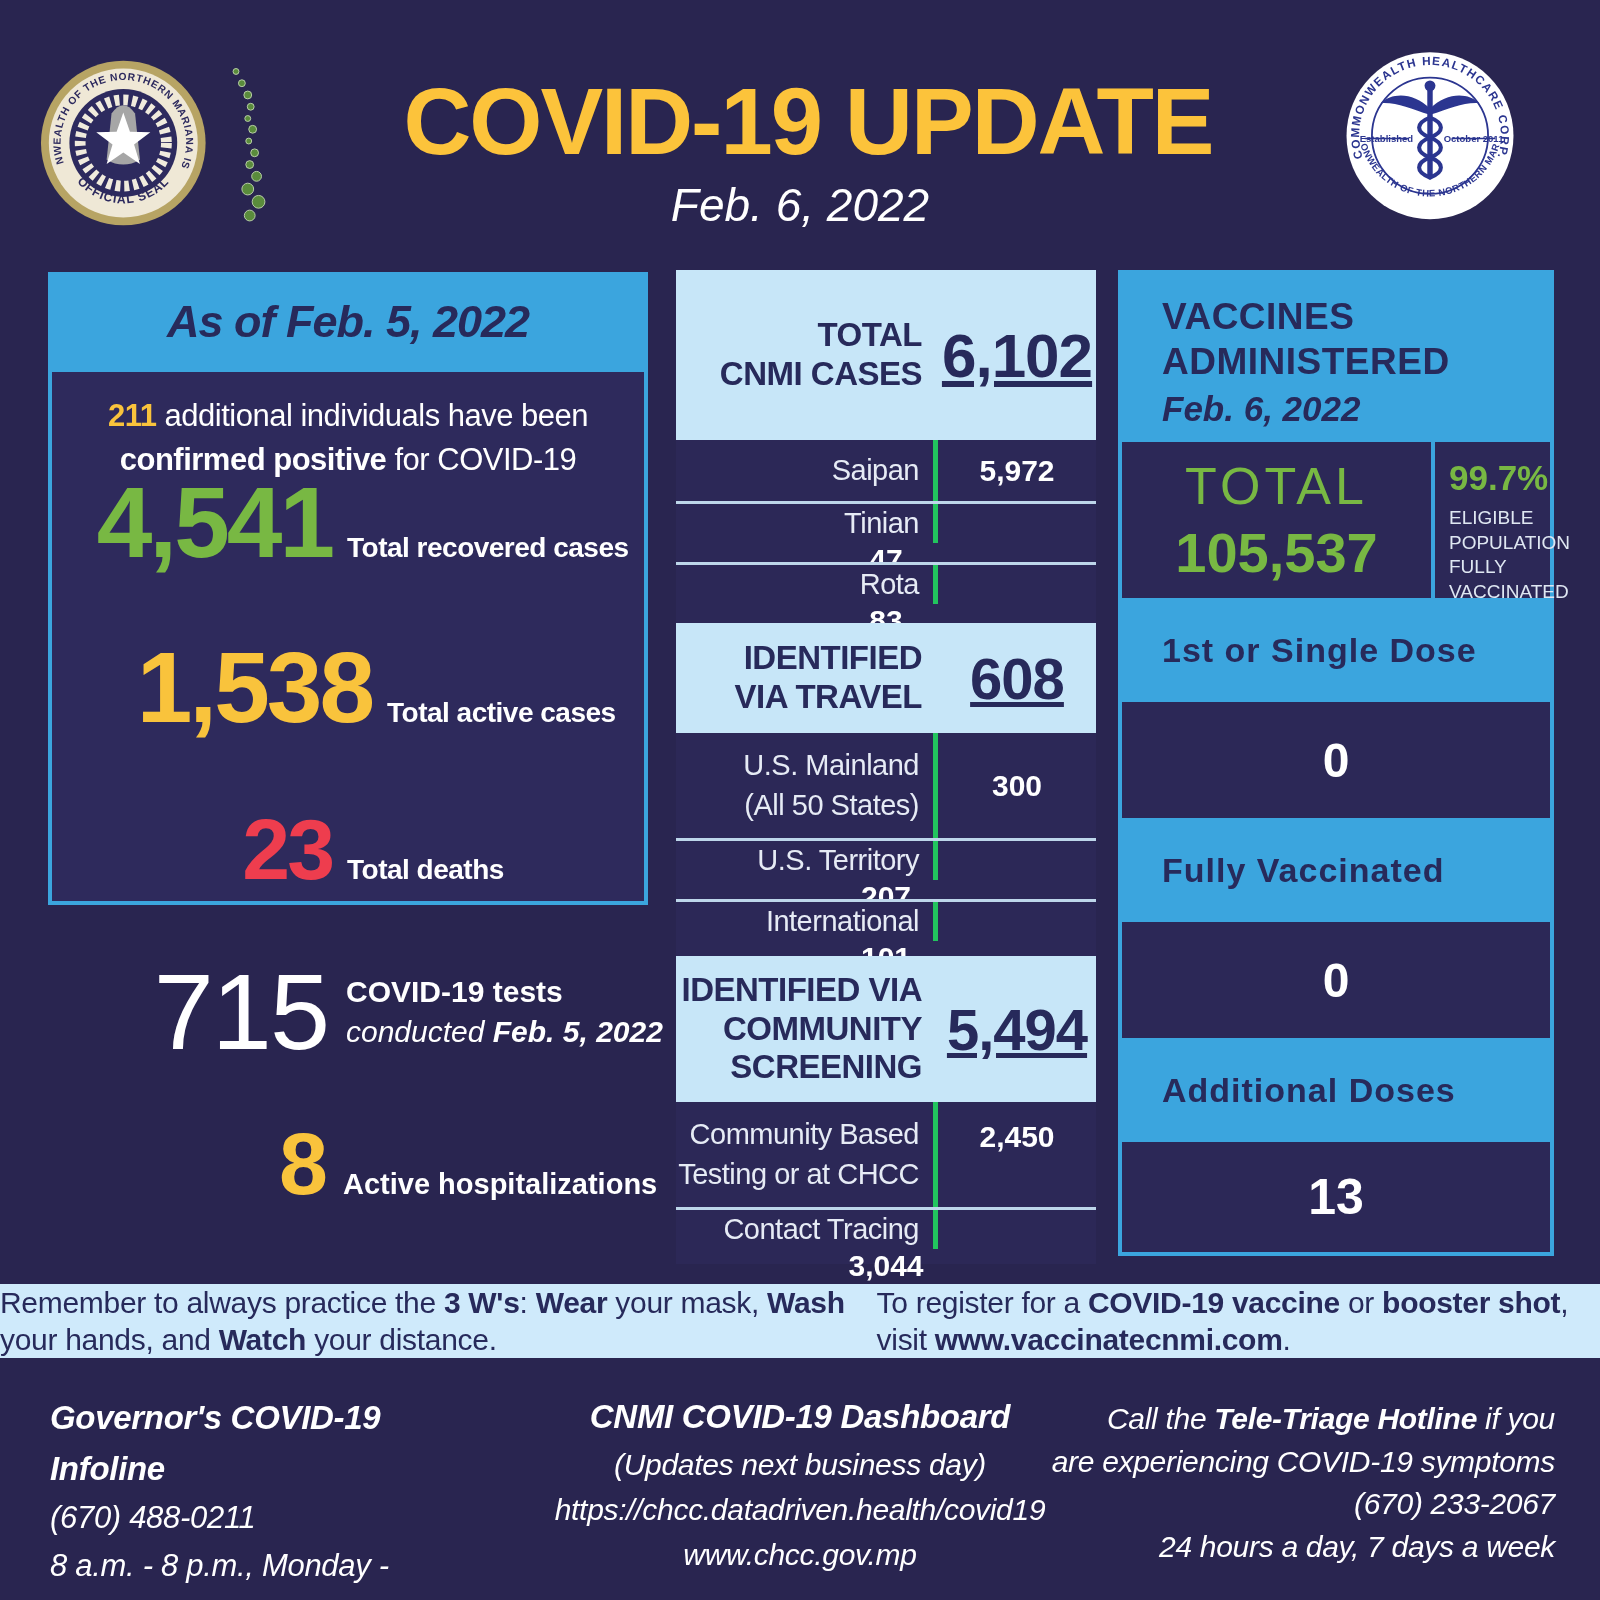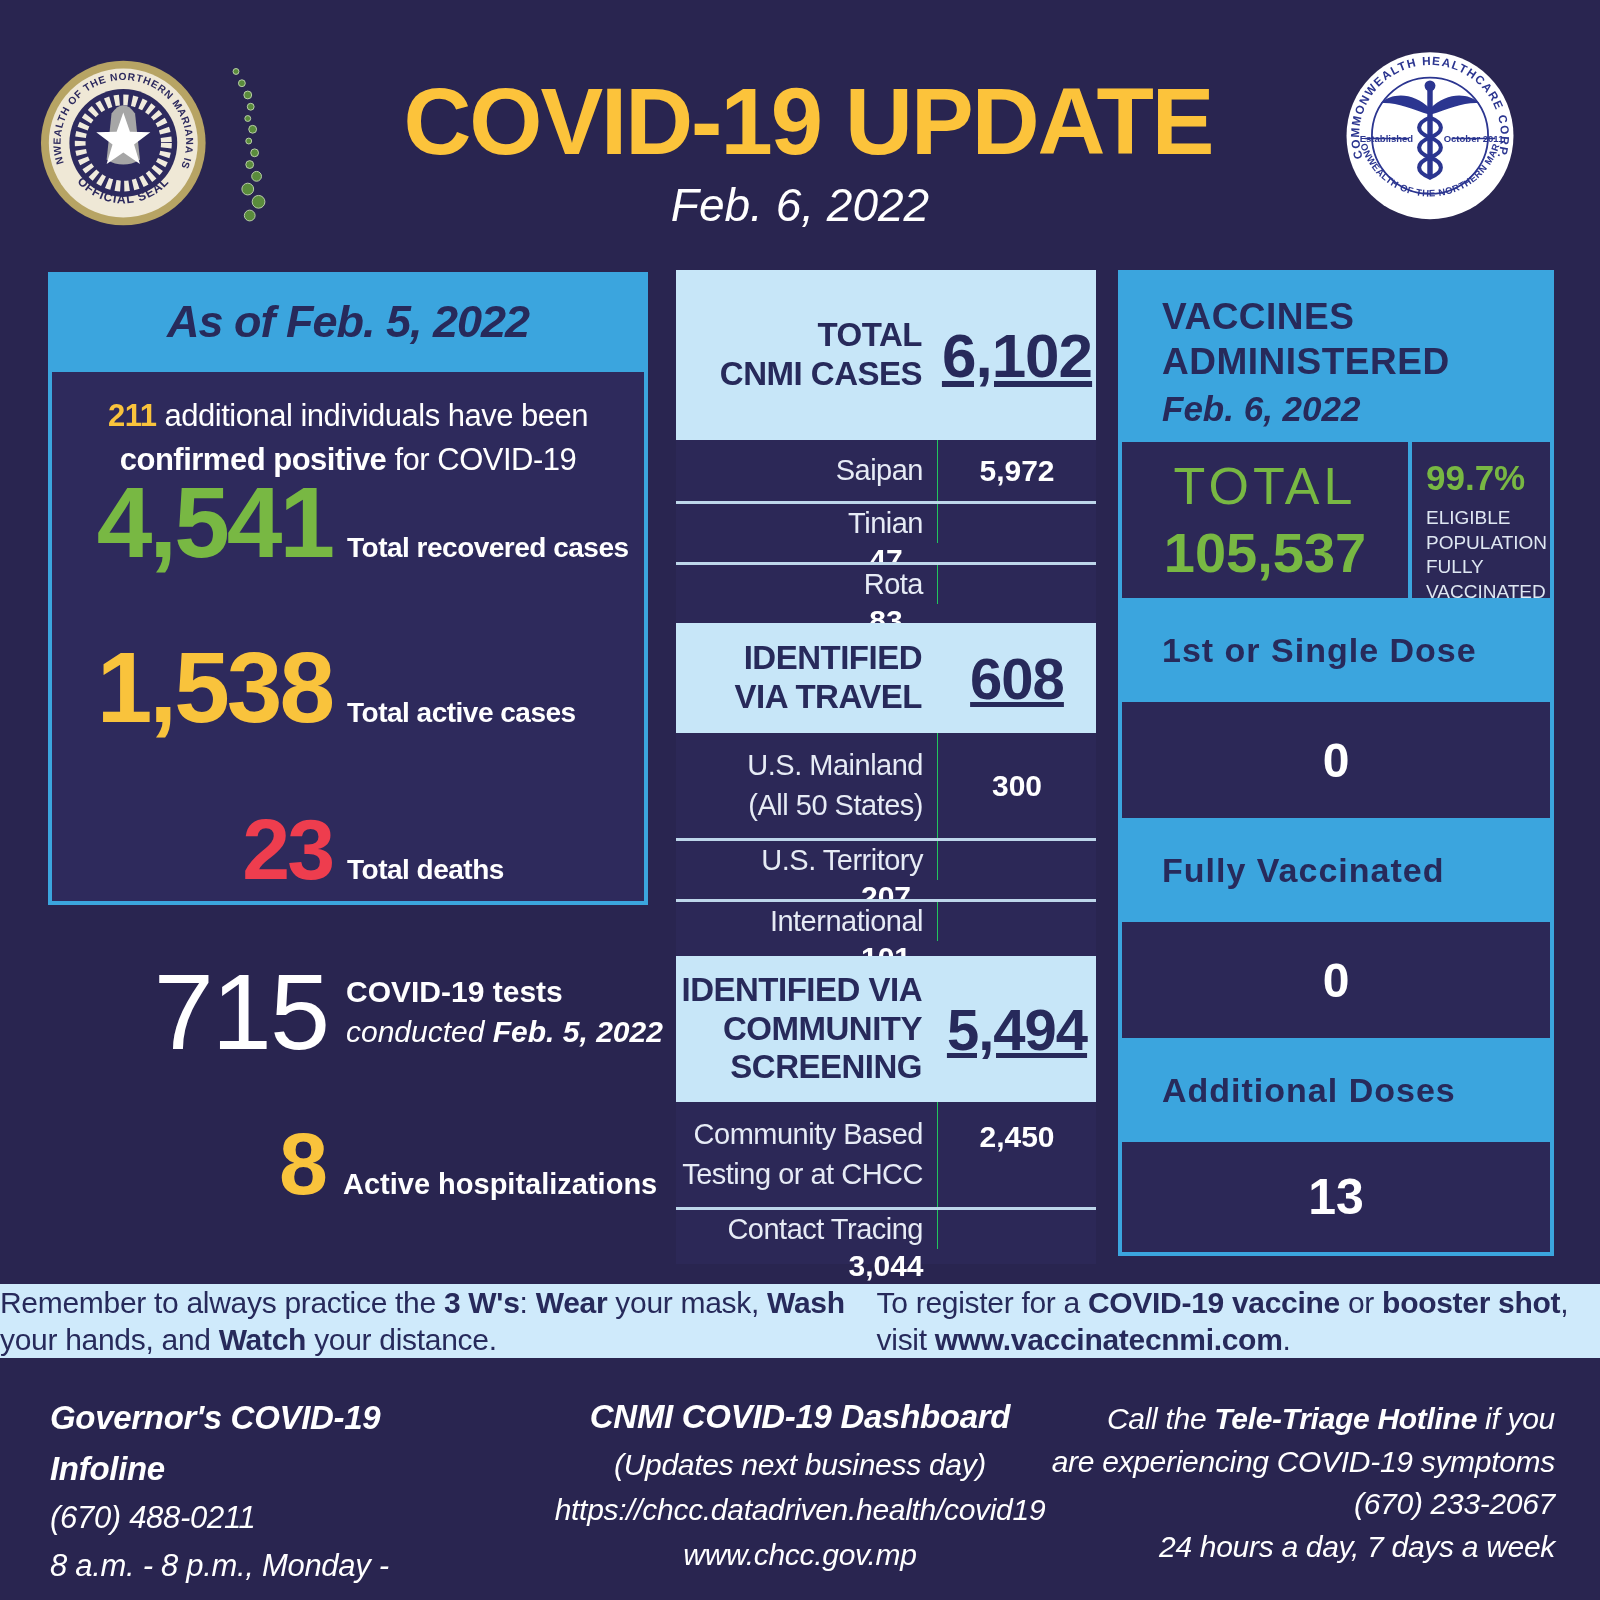--- a/index.html
+++ b/index.html
@@ -32,21 +32,21 @@
   .newp {
     position: absolute; top: 22px; left: 0; right: 0; text-align: center;
     color: #ffffff; font-size: 31px; line-height: 1.42; letter-spacing: -0.5px;
   }
   .newp .y { color: #f9c33c; font-weight: 700; }
   .newp .b { font-weight: 700; }
   .lstat { position: absolute; left: 0; width: 100%; display: flex; align-items: baseline; }
   .lstat .num { width: 280px; text-align: right; font-weight: 700; letter-spacing: -3px; line-height: 1; }
   .lstat .lab { margin-left: 15px; color: #ffffff; font-weight: 700; font-size: 28px; letter-spacing: -0.5px; }
   .stat-recovered { top: 100px; } .stat-recovered .num { font-size: 100px; color: #78b843; }
-  .stat-active    { top: 265px; } .stat-active    .num { font-size: 100px; color: #f9c33c; }
+  .stat-active    { top: 265px; padding-left: 40px; } .stat-active    .num { font-size: 100px; color: #f9c33c; }
   .stat-deaths    { top: 434px; } .stat-deaths    .num { font-size: 86px;  color: #ee3d4e; }
 
   .tests { position: absolute; left: 48px; top: 958px; width: 640px; display: flex; align-items: center; }
   .tests .num { width: 280px; text-align: right; font-size: 108px; font-weight: 400; color: #ffffff; letter-spacing: -2px; line-height: 1; }
   .tests .col { margin-left: 18px; color: #ffffff; font-size: 30px; line-height: 1.35; }
   .tests .l1 { font-weight: 700; }
   .tests .l2 { font-style: italic; }
   .tests .l2 .b { font-weight: 700; }
   .hosp { position: absolute; left: 48px; top: 1120px; width: 640px; display: flex; align-items: baseline; }
   .hosp .num { width: 280px; text-align: right; color: #f9c33c; font-size: 88px; font-weight: 700; line-height: 1; }
@@ -59,39 +59,39 @@
     width: 262px; text-align: right; padding-right: 16px;
     color: #272a5b; font-weight: 800; font-size: 33px; line-height: 1.18; letter-spacing: -0.5px;
   }
   .mhead .hv { flex: 1; text-align: center; color: #272a5b; font-weight: 700; letter-spacing: -1px; text-decoration: underline; }
   .mh1 { height: 170px; } .mh1 .hv { font-size: 62px; }
   .mh2 { height: 110px; } .mh2 .hv { font-size: 58px; }
   .mh3 { height: 146px; } .mh3 .hv { font-size: 58px; }
   .mrow { background: #2c2857; display: flex; }
   .mrow + .mrow { border-top: 3px solid #bdd6ea; flex-direction: column; }
   .mrow .rl {
-    width: 262px; padding-right: 14px; border-right: 1px solid #22c55e;
+    width: 262px; padding-right: 14px; border-right: 5px solid #22c55e;
     color: #e6ebf5; font-size: 29px; letter-spacing: -0.5px; line-height: 1.35;
     display: flex; flex-direction: column; justify-content: center; align-items: flex-end; text-align: right;
     white-space: nowrap;
   }
   .mrow .rv { flex: 1; display: flex; align-items: center; justify-content: center; color: #ffffff; font-weight: 700; font-size: 30px; }
   .mrow .rv.vtop { align-items: flex-start; padding-top: 18px; }
   .r61 { height: 61px; } .r57 { height: 57px; } .r105 { height: 105px; }
 
   
   .vax { position: absolute; left: 1118px; top: 270px; width: 436px; border: 4px solid #3ba5de; background: #2c2857; display: flex; flex-direction: column; }
   .vhead { height: 168px; background: #3ba5de; color: #272a5b; padding: 20px 16px 0 40px; }
   .vhead .t { font-size: 37px; font-weight: 800; line-height: 1.22; letter-spacing: 0.5px; }
   .vhead .d { font-size: 35px; font-weight: 700; font-style: italic; margin-top: 5px; }
   .vtotal { height: 156px; display: flex; }
   .vt-left { flex: 1; display: flex; flex-direction: column; align-items: center; justify-content: center; }
   .vt-total { color: #78b843; font-size: 52px; font-weight: 400; letter-spacing: 4px; }
   .vt-num   { color: #78b843; font-size: 56px; font-weight: 800; margin-top: 4px; }
-  .vt-right { width: 142px; border-left: 4px solid #3ba5de; padding: 16px 0 6px 14px; }
+  .vt-right { width: 119px; border-left: 4px solid #3ba5de; padding: 16px 0 6px 14px; }
   .vt-pct { color: #78b843; font-size: 35px; font-weight: 800; }
   .vt-cap { color: #dfe7f2; font-size: 19px; line-height: 1.3; margin-top: 8px; width: 108px; }
   .vbar { height: 104px; background: #3ba5de; display: flex; align-items: center; padding-left: 40px; color: #272a5b; font-size: 34px; font-weight: 800; letter-spacing: 1px; }
   .vval { height: 116px; display: flex; align-items: center; justify-content: center; color: #ffffff; font-size: 48px; font-weight: 800; }
   .vval.last { height: 110px; font-size: 50px; }
 
   
   .reminder {
     position: absolute; left: 0; top: 1284px; width: 1600px; height: 74px; background: #cfeafb;
     display: flex; align-items: center; justify-content: center;

